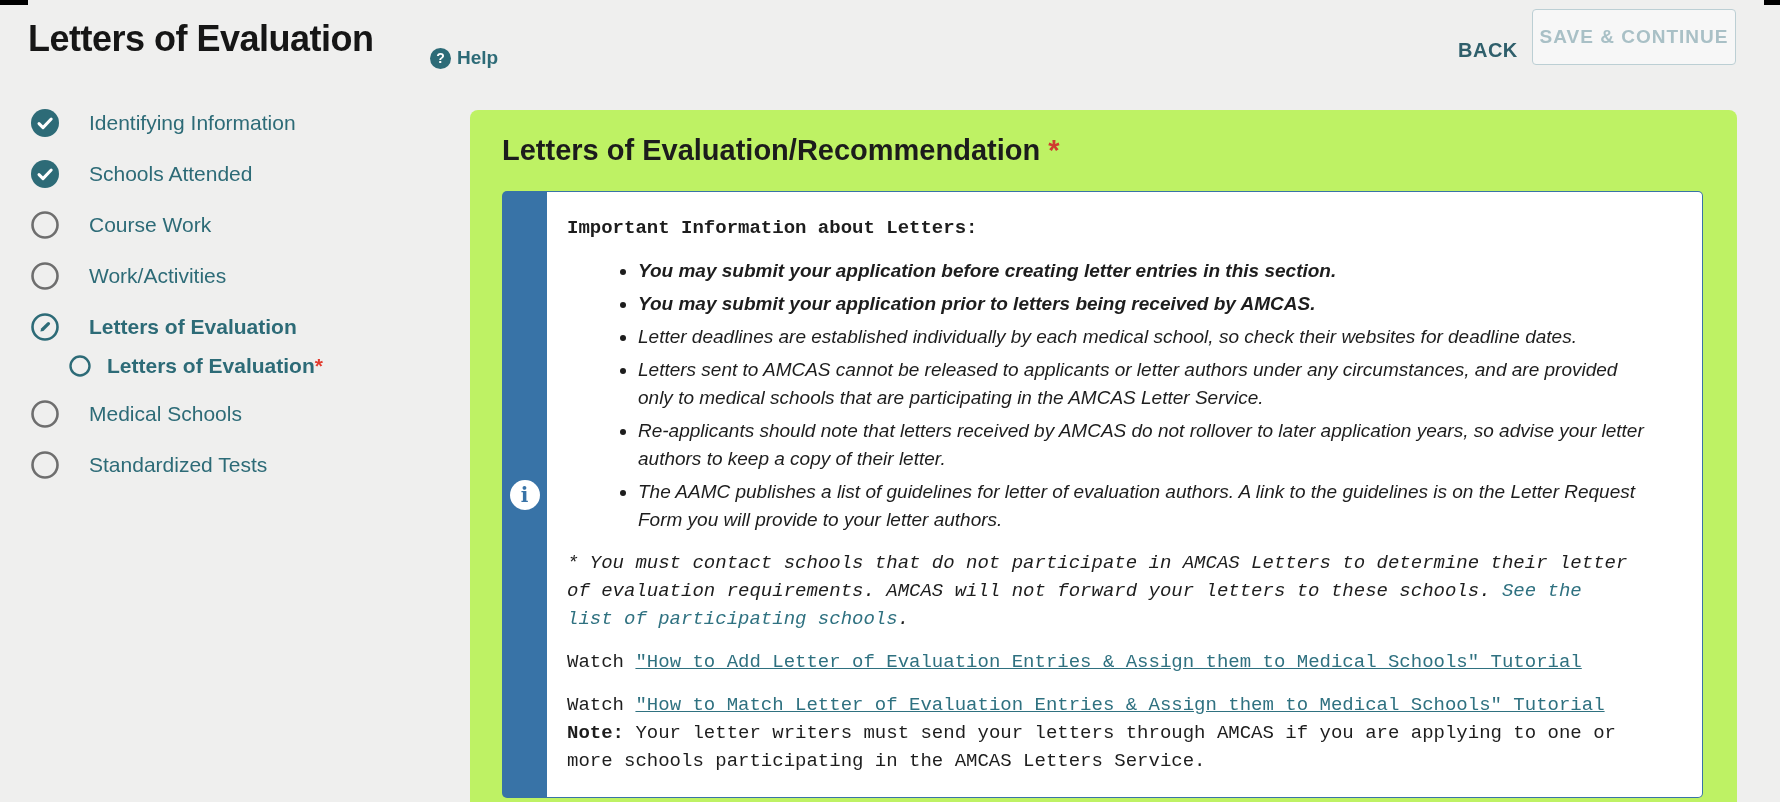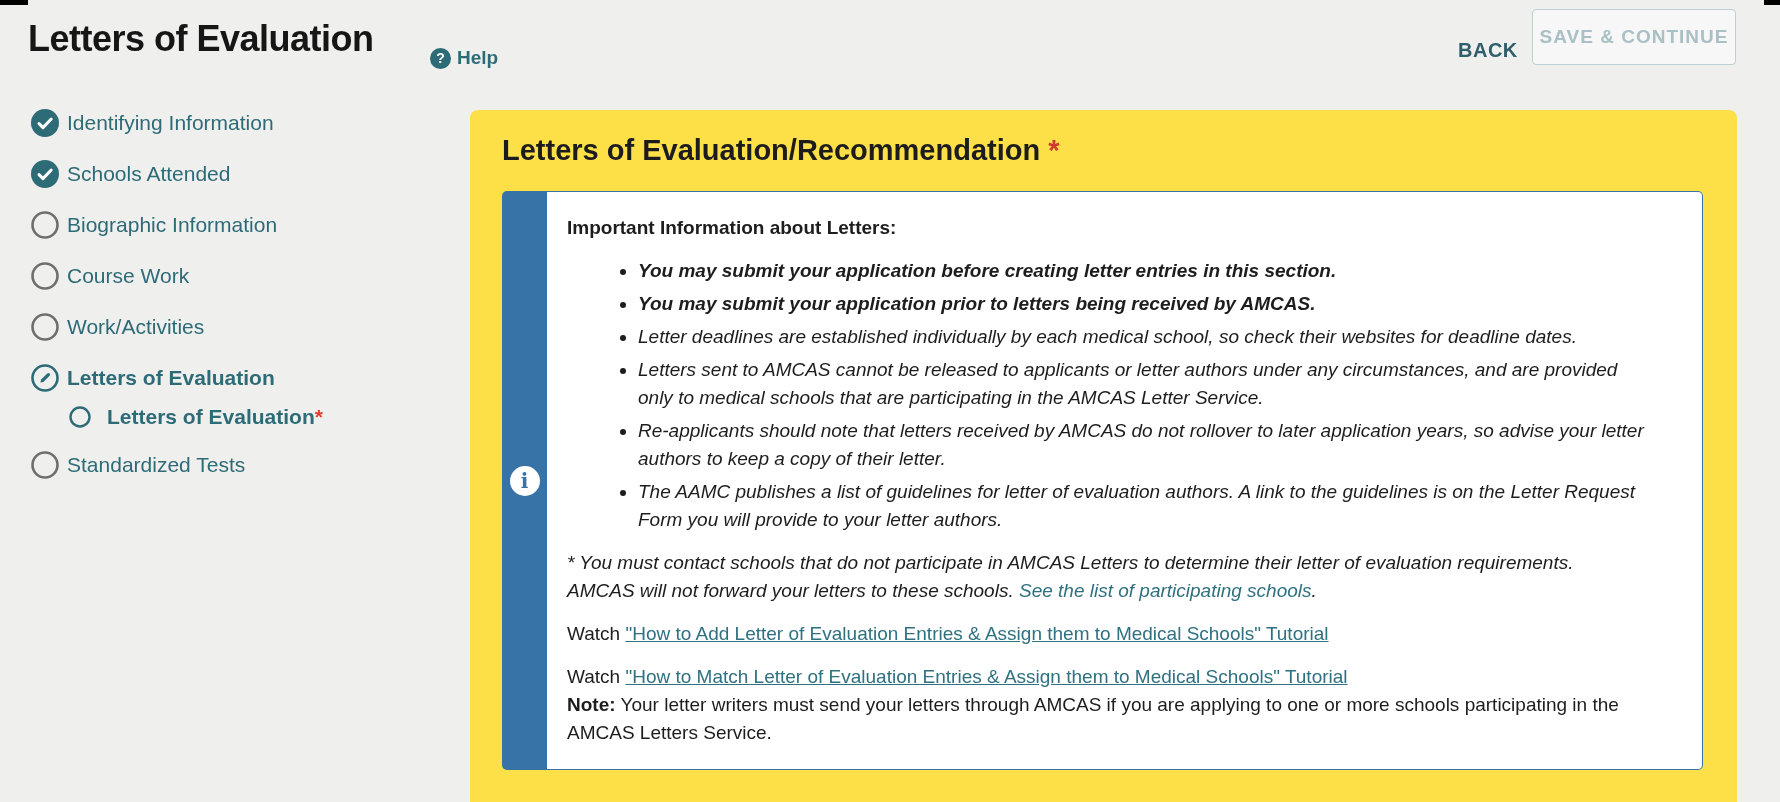--- a/index.html
+++ b/index.html
@@ -36,33 +36,33 @@
   .save-btn {
     position:absolute; left:1532px; top:9px; width:204px; height:56px;
     border:1.5px solid #bccfd4; border-radius:4px;
     background:rgba(255,255,255,0.5);
     color:#a9c0c6; font-size:19px; font-weight:600; letter-spacing:1px;
     font-family:"Liberation Sans", sans-serif;
   }
 
   
   .sidebar { position:absolute; left:31px; top:109px; width:430px; }
-  .nav-row { display:flex; align-items:center; gap:8px; height:28px; margin-bottom:23px; cursor:pointer; }
+  .nav-row { display:flex; align-items:center; gap:30px; height:28px; margin-bottom:23px; cursor:pointer; }
   .nav-row .nav-label { color:#2d6b77; font-size:21px; white-space:nowrap; }
   .nav-row.current { margin-bottom:14px; }
   .nav-row.current .nav-label { font-weight:bold; }
   .nav-row.sub { height:22px; padding-left:38px; gap:16px; }
   .nav-row.sub .nav-label { font-weight:bold; }
   .nav-icon { flex:0 0 auto; display:block; }
   .req-star { color:#e23b2e; font-weight:bold; }
 
   
   .main-panel {
     position:absolute; left:470px; top:110px; width:1267px; height:692px;
-    background:#fde047; border-radius:8px 8px 0 0;
+    background:#bef264; border-radius:8px 8px 0 0;
     padding:22px 34px 40px 32px;
   }
   .main-heading { margin:0; font-size:29px; font-weight:bold; color:#1c1c1c; line-height:36px; }
   .main-heading .req-mark { color:#cf3a30; margin-left:8px; font-weight:bold; }
 
   .info-box { display:flex; margin-top:23px; }
   .info-bar {
     flex:0 0 45px; background:#3873a7; border-radius:5px 0 0 5px;
     position:relative;
   }
@@ -75,21 +75,21 @@
   .info-content {
     flex:1; border:1.5px solid #3873a7; border-left:none;
     border-radius:0 5px 5px 0; background:#fff;
     padding:22px 55px 22px 20px;
     font-size:19px; line-height:28px; color:#1d1d1d;
   }
   .info-title { font-weight:bold; margin:0 0 15px 0; }
   .info-content ul { margin:0 0 15px 0; padding-left:71px; }
   .info-content li { margin-bottom:5px;font-style:italic; }
   .info-content li.bold { font-weight:bold; }
-  .info-content p { margin:0 16px 15px 0; }
+  .info-content p { margin:0 16px 15px 0;font-family:Liberation Mono, monospace; }
   .info-content p:last-child { margin-bottom:0; }
   .footnote { font-style:italic; }
   .inline-link { color:#2f7180; cursor:pointer; }
   .tutorial-link { color:#2f7180; text-decoration:underline; cursor:pointer; }
   .note-label { font-weight:bold; }
 </style>
 </head>
 <body>
 
 <div class="corner-strip left"></div>
@@ -115,46 +115,46 @@
       <svg class="nav-icon" width="28" height="28" viewBox="0 0 28 28">
         <circle cx="14" cy="14" r="14" fill="#2d6b77"></circle>
         <path d="M8 14.6l4 4L20.2 10" fill="none" stroke="#ffffff" stroke-width="3" stroke-linecap="round" stroke-linejoin="round"></path>
       </svg>
       <span class="nav-label">Schools Attended</span>
     </div>
     <div class="nav-row ">
       <svg class="nav-icon" width="28" height="28" viewBox="0 0 28 28">
         <circle cx="14" cy="14" r="12.5" fill="none" stroke="#6e6e6e" stroke-width="2.6"></circle>
       </svg>
-      <span class="nav-label">Biographic Information</span>
-    </div>
-    <div class="nav-row ">
-      <svg class="nav-icon" width="28" height="28" viewBox="0 0 28 28">
-        <circle cx="14" cy="14" r="12.5" fill="none" stroke="#6e6e6e" stroke-width="2.6"></circle>
-      </svg>
       <span class="nav-label">Course Work</span>
     </div>
     <div class="nav-row ">
       <svg class="nav-icon" width="28" height="28" viewBox="0 0 28 28">
         <circle cx="14" cy="14" r="12.5" fill="none" stroke="#6e6e6e" stroke-width="2.6"></circle>
       </svg>
       <span class="nav-label">Work/Activities</span>
     </div>
     <div class="nav-row current">
       <svg class="nav-icon" width="28" height="28" viewBox="0 0 28 28">
         <circle cx="14" cy="14" r="12.5" fill="none" stroke="#2d6b77" stroke-width="2.6"></circle>
         <path d="M9.4 18.6l.7-3 6.2-6.2a1.5 1.5 0 0 1 2.1 0l.2.2a1.5 1.5 0 0 1 0 2.1l-6.2 6.2z" fill="#2d6b77"></path>
       </svg>
       <span class="nav-label">Letters of Evaluation</span>
     </div>
     <div class="nav-row sub">
       <svg class="nav-icon" width="22" height="22" viewBox="0 0 22 22">
         <circle cx="11" cy="11" r="9.5" fill="none" stroke="#2d6b77" stroke-width="2.4"></circle>
       </svg>
       <span class="nav-label">Letters of Evaluation<span class="req-star">*</span></span>
+    </div>
+    <div class="nav-row ">
+      <svg class="nav-icon" width="28" height="28" viewBox="0 0 28 28">
+        <circle cx="14" cy="14" r="12.5" fill="none" stroke="#6e6e6e" stroke-width="2.6"></circle>
+      </svg>
+      <span class="nav-label">Medical Schools</span>
     </div>
     <div class="nav-row ">
       <svg class="nav-icon" width="28" height="28" viewBox="0 0 28 28">
         <circle cx="14" cy="14" r="12.5" fill="none" stroke="#6e6e6e" stroke-width="2.6"></circle>
       </svg>
       <span class="nav-label">Standardized Tests</span>
     </div>
   </div>
 
 <div class="main-panel">

